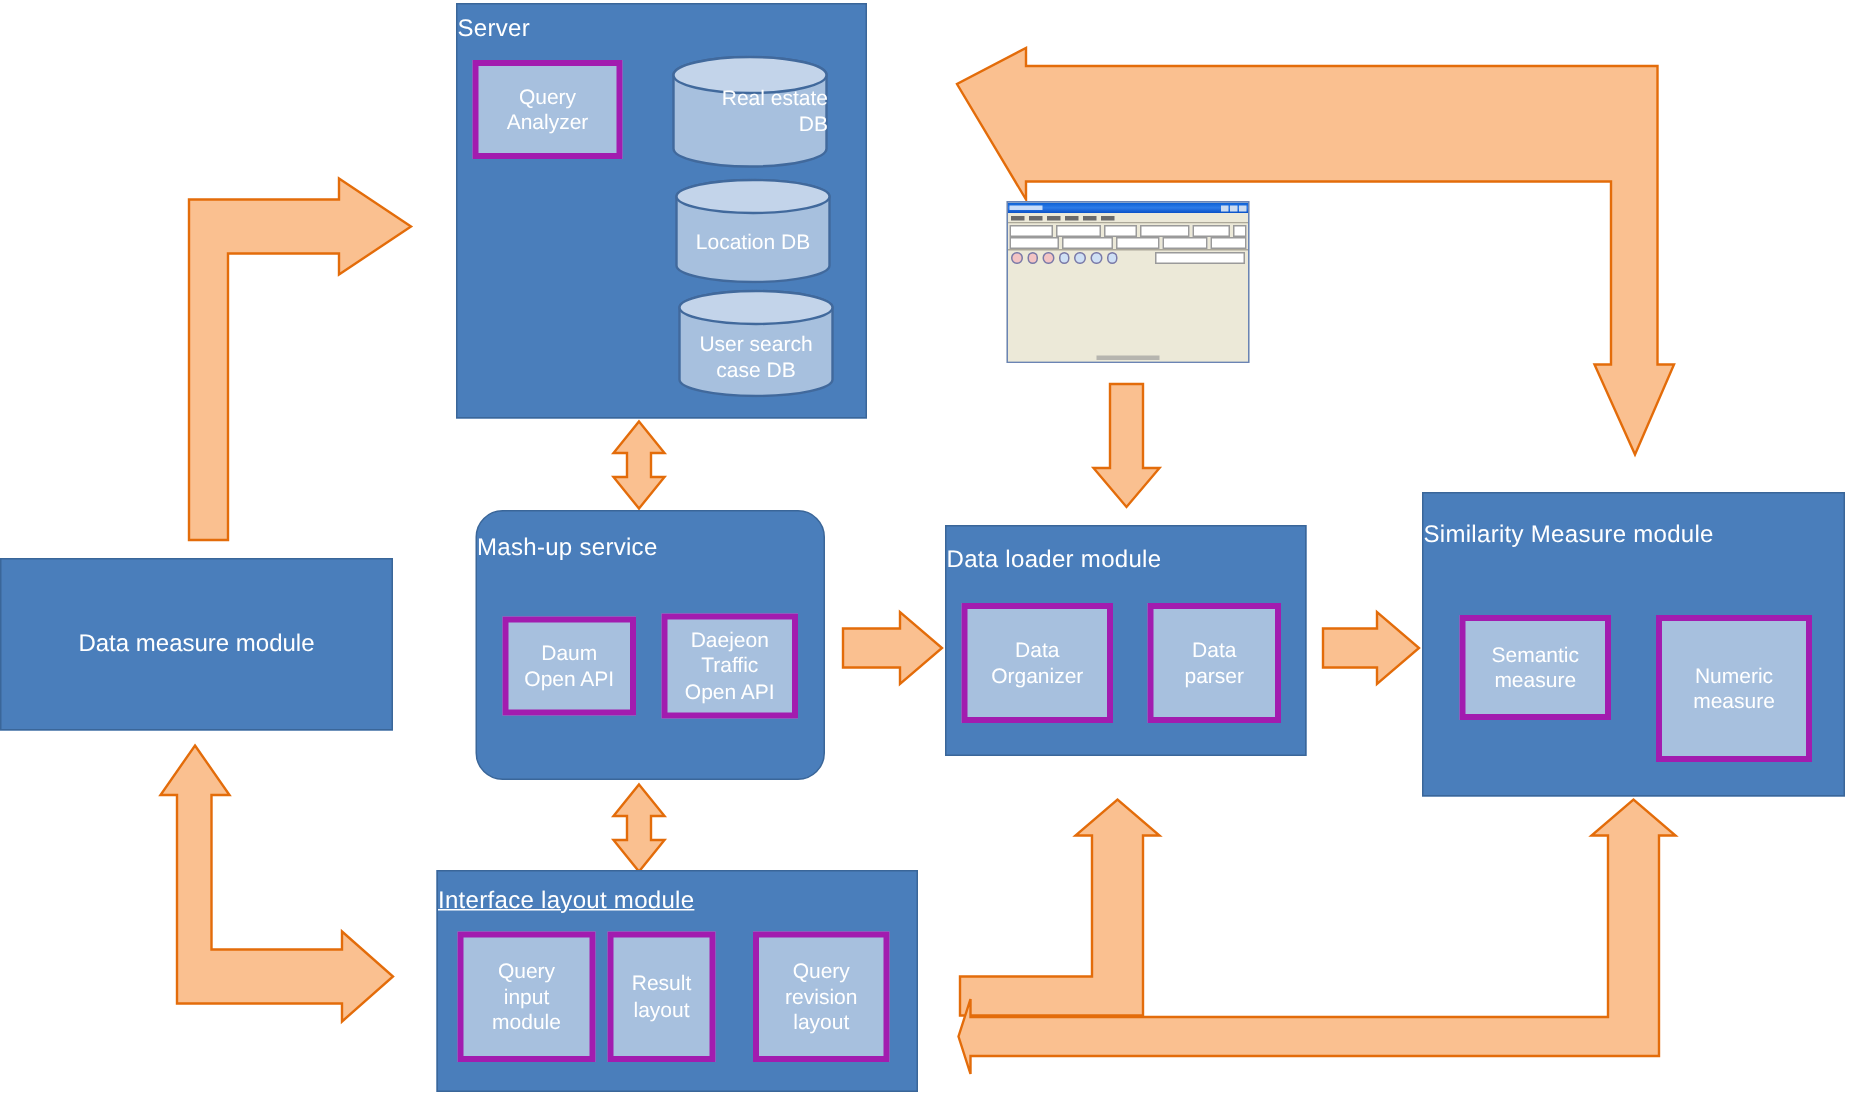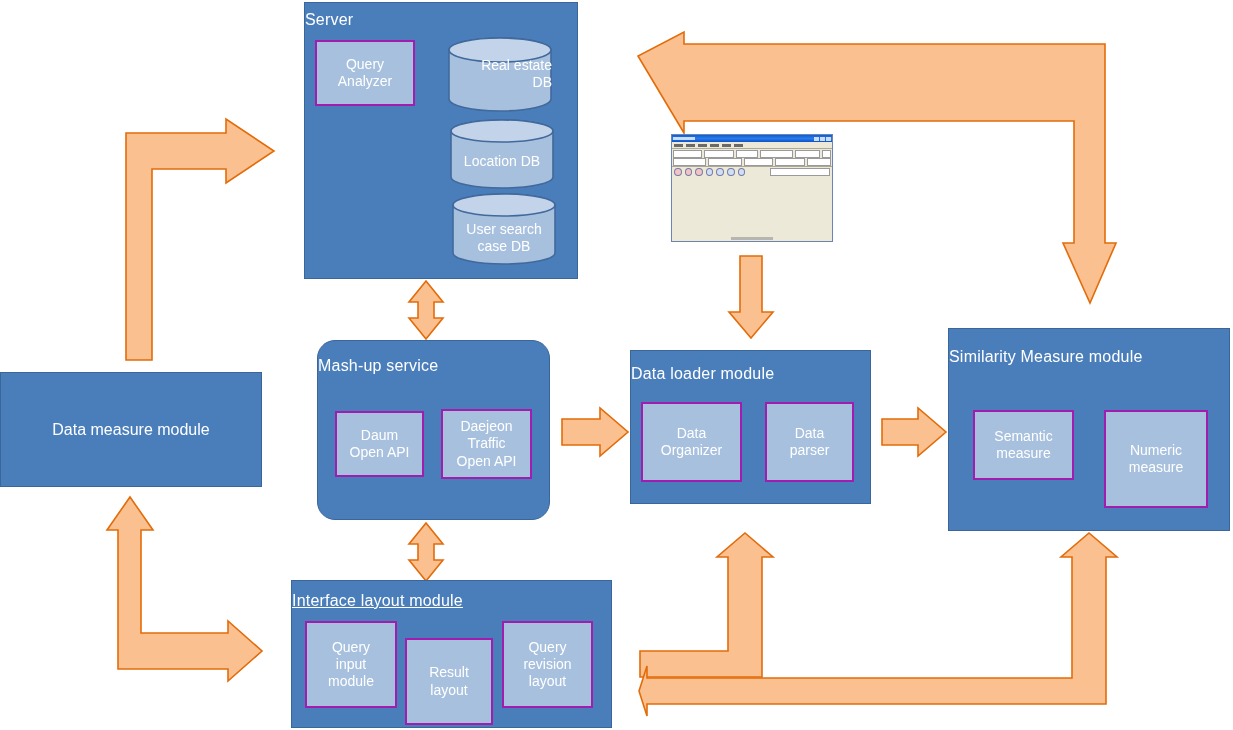--- a/index.html
+++ b/index.html
@@ -43,21 +43,21 @@
     top: 50%;
     transform: translateY(-50%);
     text-align: center;
     color: #ffffff;
     font-size: 16px;
   }
   .subbox {
     position: absolute;
     box-sizing: border-box;
     background: #A7C0DE;
-    border: 2px solid #a21caf;
+    border: 4px solid #a21caf;
     color: #ffffff;
     display: flex;
     align-items: center;
     justify-content: center;
     text-align: center;
     font-size: 14px;
     line-height: 1.22;
     padding: 2px;
     white-space: pre-line;
   }
@@ -290,21 +290,21 @@
 measure</div>
   <div class="subbox" style="left:1104px; top:410px; width:104px; height:98px;">Numeric
 measure</div>
 
   <div class="node" style="left:291px; top:580px; width:321px; height:148px;">
     <div class="node-title" style="top:11px;text-decoration:underline;">Interface layout module</div>
   </div>
   <div class="subbox" style="left:305px; top:621px; width:92px; height:87px;">Query
 input
 module</div>
-  <div class="subbox" style="left:405px; top:638px; width:88px; height:87px;">Result
+  <div class="subbox" style="left:405px; top:621px; width:72px; height:87px;">Result
 layout</div>
   <div class="subbox" style="left:502px; top:621px; width:91px; height:87px;">Query
 revision
 layout</div>
 
   <div class="node" style="left:0px; top:372px; width:262px; height:115px;">
     <div class="node-center-label">Data measure module</div>
   </div>
 
   <div class="thumb" style="left:671px; top:134px; width:162px; height:108px; display:flex; flex-direction:column;">

